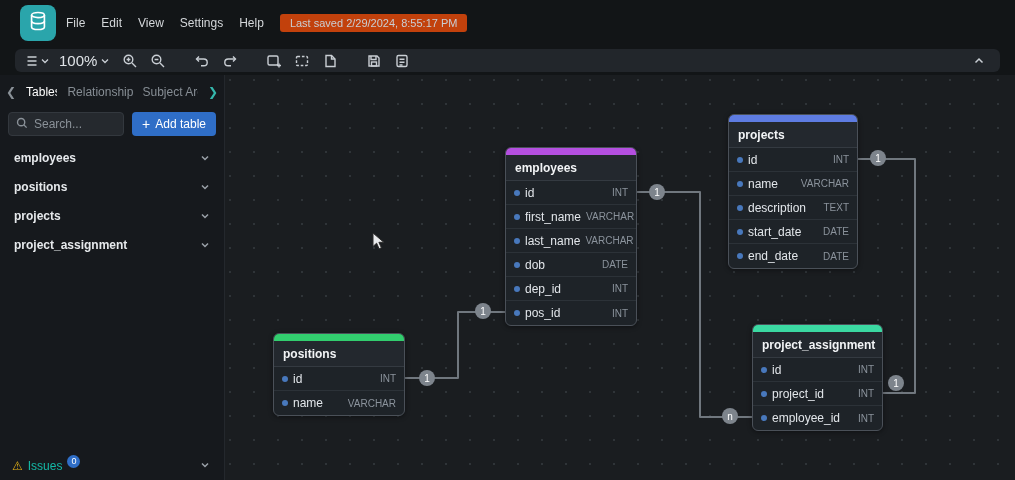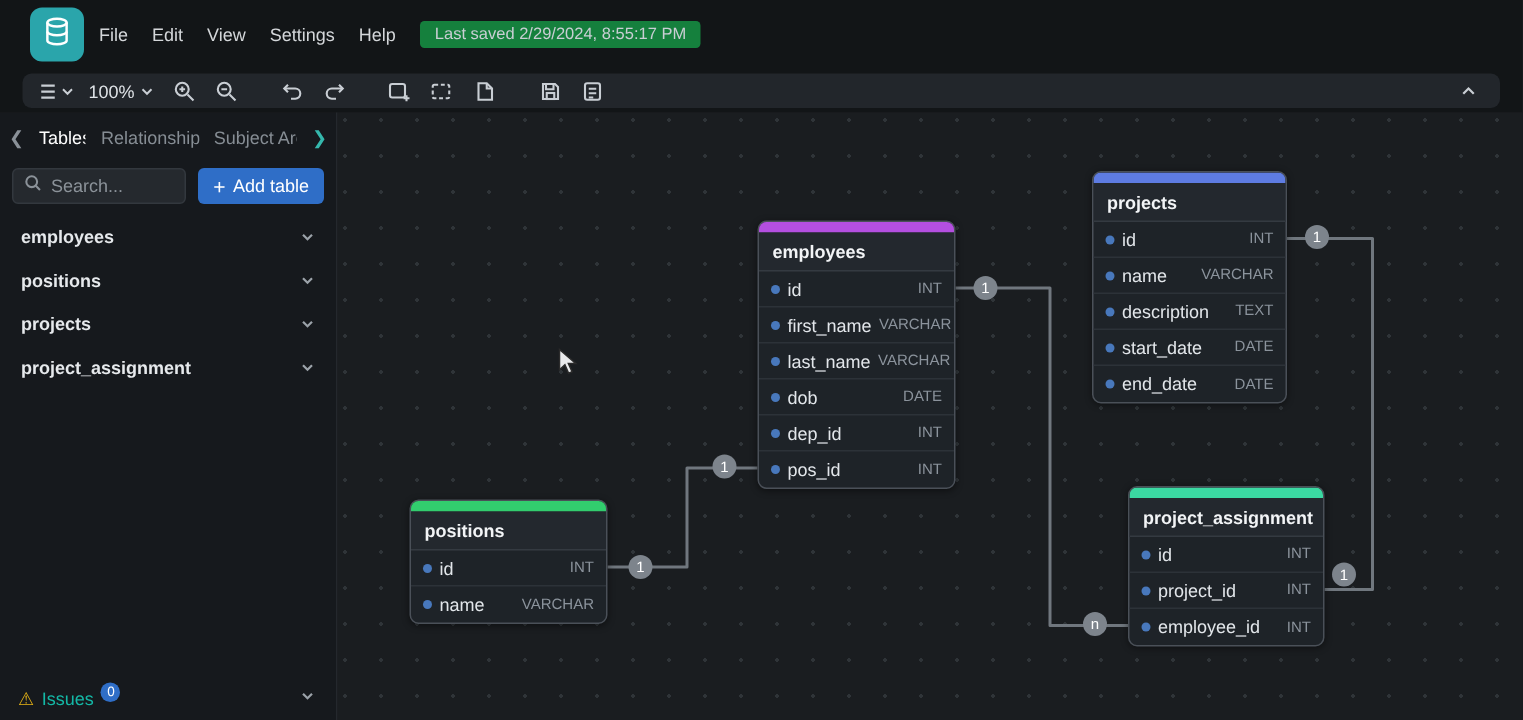--- a/index.html
+++ b/index.html
@@ -8,32 +8,32 @@
 
   
   .topbar { height:46px; background:#121517; display:flex; align-items:center;
             padding-left:20px; gap:10px; }
   .logo { width:36px; height:36px; border-radius:8px; background:#2aa5ab;
           display:flex; align-items:center; justify-content:center; flex:0 0 auto; }
   .topcol { display:flex; flex-direction:column; justify-content:center; gap:1px; }
   .doc-title { color:#ffffff; font-size:13.5px; line-height:16px; }
   .menu-row { display:flex; align-items:flex-start; margin-left:-8px; }
   .menu-item { color:#d4d7da; font-size:12px; padding:2px 8px; border-radius:3px; cursor:default; }
-  .last-saved { background:#15803d; color:#c9ced4; font-size:11px; padding:3px 10px;
+  .last-saved { background:#c2410c; color:#c9ced4; font-size:11px; padding:3px 10px;
                 border-radius:3px; margin-left:8px; white-space:nowrap; }
 
   
   .toolbar-band { background:#121517; padding:3px 15px 3px 15px; height:29px; }
   .toolbar { background:#22262b; border-radius:6px; height:23px; display:flex;
              align-items:center; padding:0 10px; gap:6px; }
   .tb-icon { display:flex; align-items:center; justify-content:center; height:20px;
              min-width:22px; border-radius:4px; color:#c9ced4; }
   .tb-icon svg { display:block; }
   .tb-group-gap { width:10px; }
-  .zoom-dd { display:flex; align-items:center; gap:4px; color:#dfe3e7; font-size:12px;
+  .zoom-dd { display:flex; align-items:center; gap:4px; color:#dfe3e7; font-size:15px;
              padding:0 4px; }
   .tb-right { margin-left:auto; }
 
   
   .main { display:flex; height:405px; }
 
   
   .sidebar { width:225px; background:#16191d; border-right:1px solid #24282d;
              display:flex; flex-direction:column; }
   .tabs-row { height:26px; display:flex; align-items:center; padding:0 6px; gap:10px;

